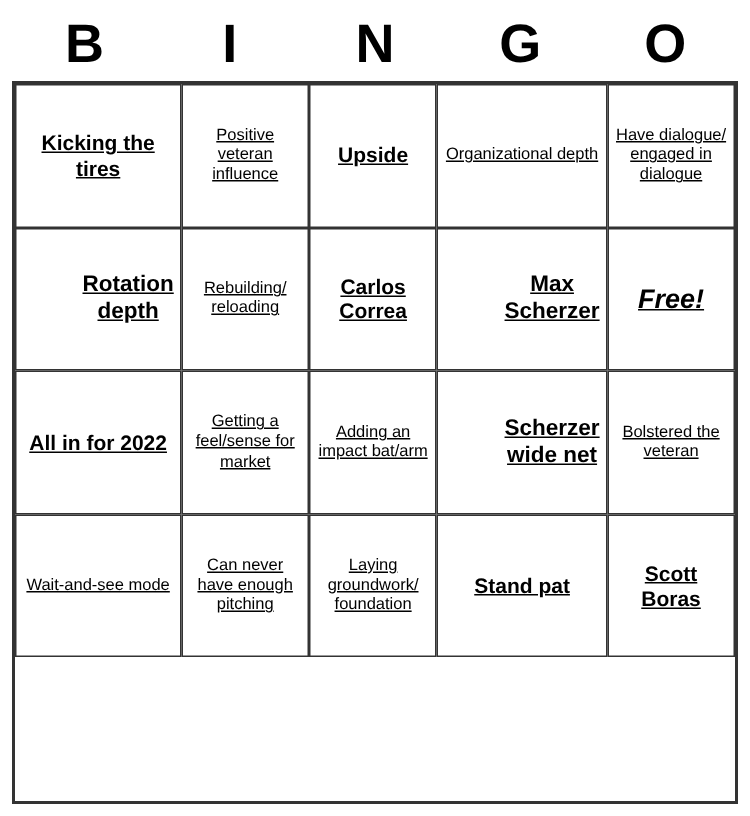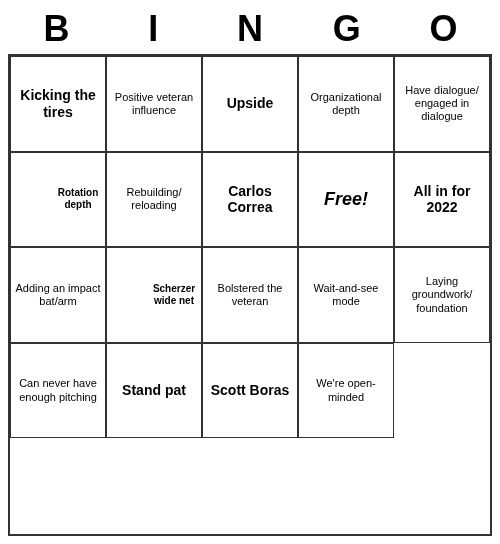--- a/index.html
+++ b/index.html
@@ -26,20 +26,21 @@
       width: 20%;
       text-align: center;
     }
     .bingo-grid {
       display: grid;
       grid-template-columns: repeat(5, 1fr);
       grid-template-rows: repeat(5, 1fr);
       width: 100%;
       height: 484px;
       border: 2px solid #333;
+      text-decoration: underline;
     }
     .bingo-cell {
       border: 1px solid #333;
       display: flex;
       align-items: center;
       justify-content: center;
       text-align: center;
       padding: 4px;
       font-size: 11px;
       line-height: 1.2;
@@ -48,21 +49,21 @@
     .bingo-cell.free {
       font-size: 18px;
       font-weight: bold;
       font-style: italic;
     }
     .bingo-cell.large-text {
       font-size: 14px;
       font-weight: bold;
     }
     .bingo-cell.medium-text {
-      font-size: 10px;
+      font-size: 15px;
       font-weight: bold;
       padding-left: 44px;
     }
   </style>
 </head>
 <body>
 
 <div class="bingo-title">
 <span class="bingo-letter">B</span>
     <span class="bingo-letter">I</span>
@@ -72,24 +73,25 @@
   </div>
 <div class="bingo-grid">
 <div class="bingo-cell large-text">Kicking the tires</div>
     <div class="bingo-cell">Positive veteran influence</div>
     <div class="bingo-cell large-text">Upside</div>
     <div class="bingo-cell">Organizational depth</div>
     <div class="bingo-cell">Have dialogue/ engaged in dialogue</div>
     <div class="bingo-cell medium-text">Rotation depth</div>
     <div class="bingo-cell">Rebuilding/ reloading</div>
     <div class="bingo-cell large-text">Carlos Correa</div>
+    <div class="bingo-cell medium-text">Max Scherzer</div>
     <div class="bingo-cell free">Free!</div>
     <div class="bingo-cell large-text">All in for 2022</div>
+    <div class="bingo-cell">Getting a feel/sense for market</div>
     <div class="bingo-cell">Adding an impact bat/arm</div>
     <div class="bingo-cell medium-text">Scherzer wide net</div>
     <div class="bingo-cell">Bolstered the veteran</div>
     <div class="bingo-cell">Wait-and-see mode</div>
+    <div class="bingo-cell">Can never have enough pitching</div>
     <div class="bingo-cell">Laying groundwork/ foundation</div>
-    <div class="bingo-cell">Can never have enough pitching</div>
     <div class="bingo-cell large-text">Stand pat</div>
     <div class="bingo-cell large-text">Scott Boras</div>
-    <div class="bingo-cell">We're open-minded</div>
   </div>
 
 </body></html>

